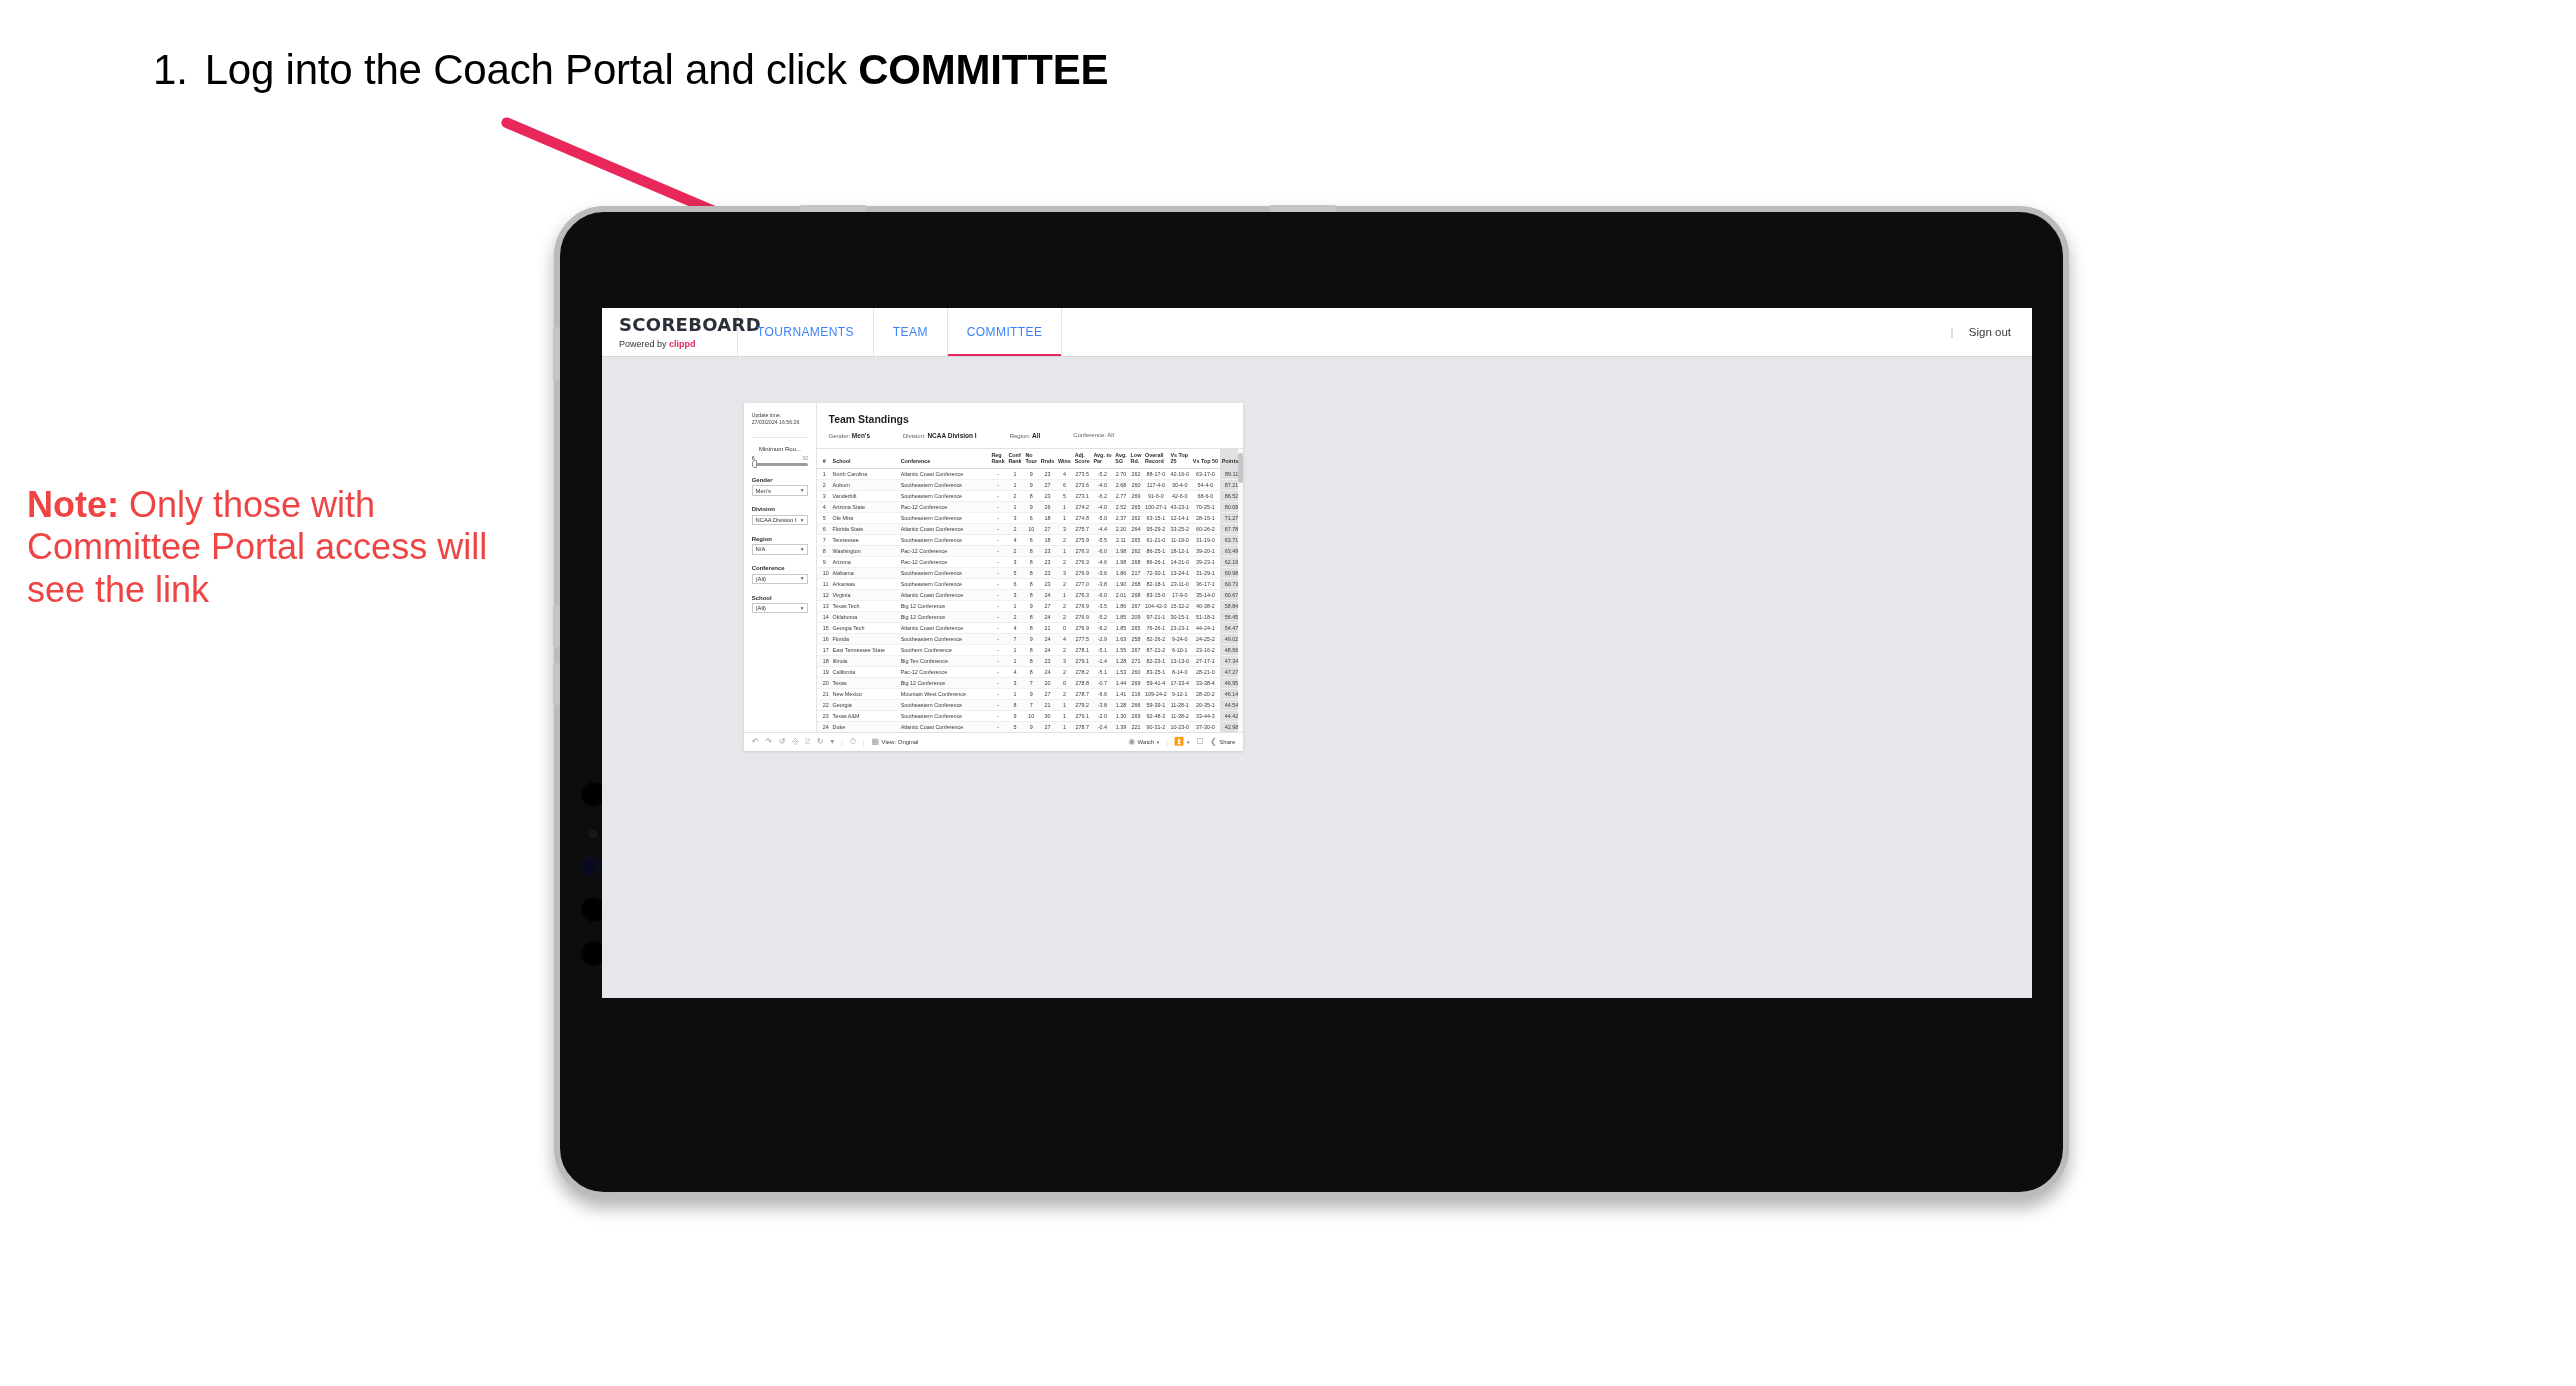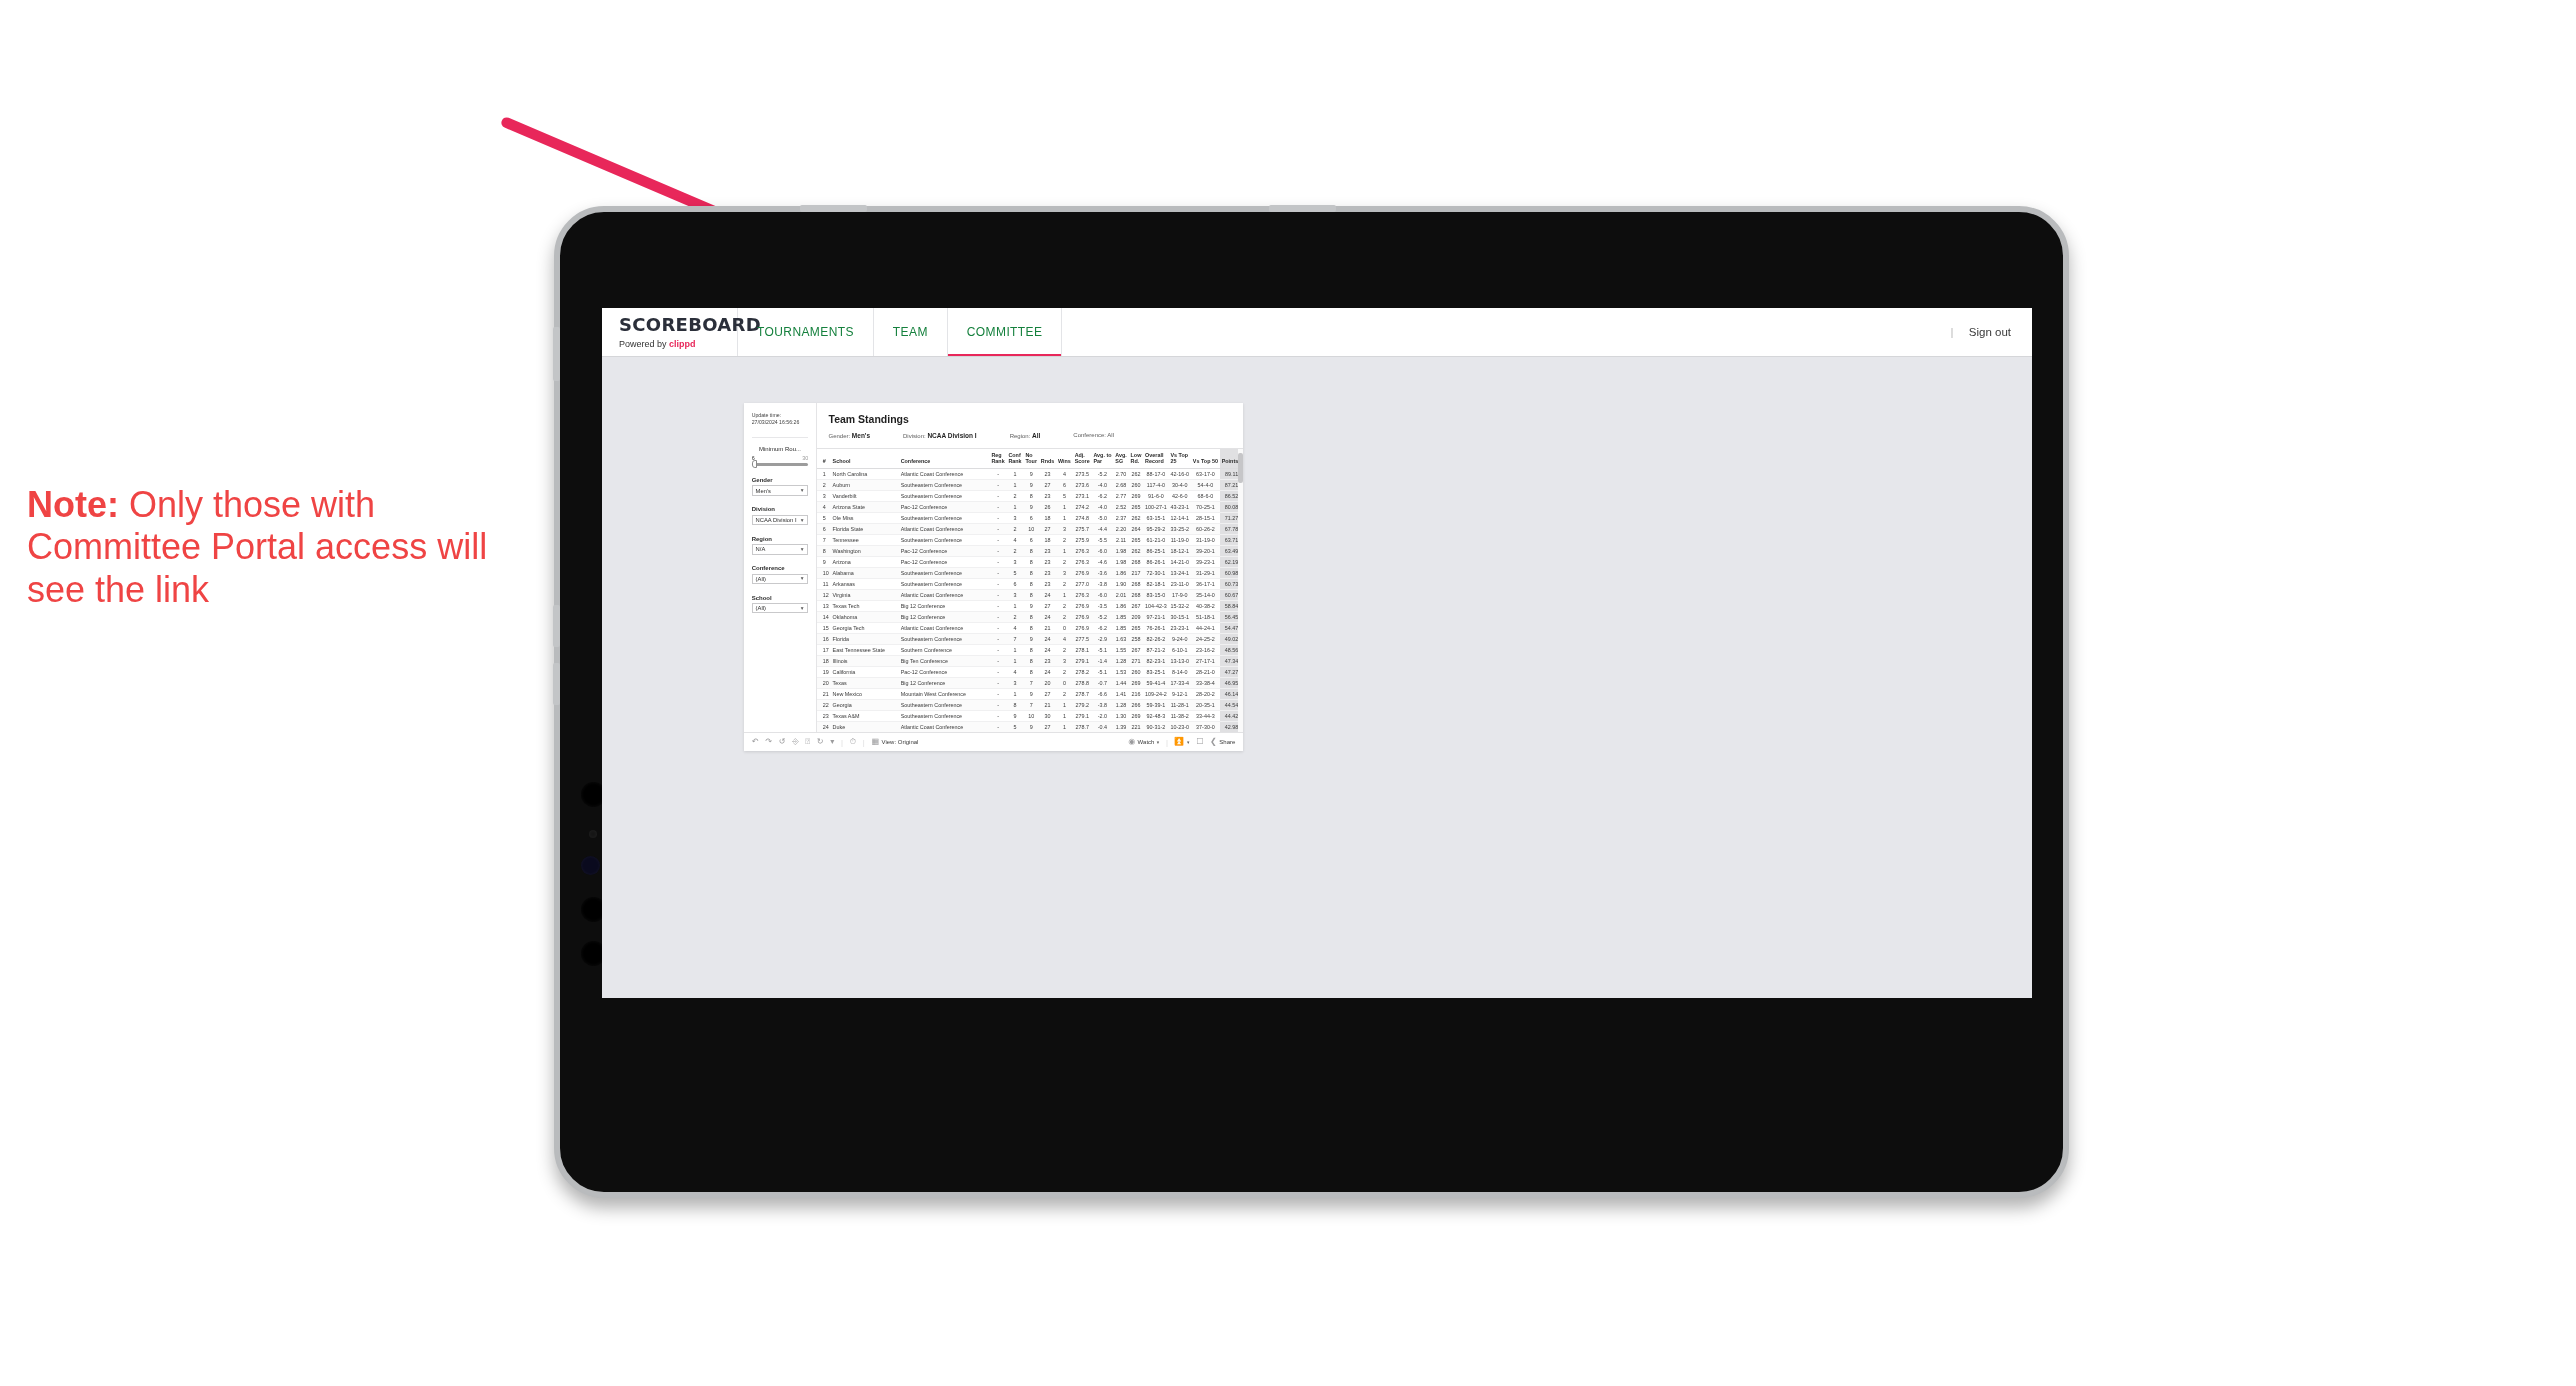--- a/index.html
+++ b/index.html
@@ -76,21 +76,21 @@
   }
   #brand-word {
     font-family: "DejaVu Sans", sans-serif;
     font-weight: bold; font-size: 18px; letter-spacing: 0.3px;
     color: #2b2f3a; line-height: 1;
   }
   #brand-sub { font-size: 9px; color: #333; margin-top: 6px; line-height: 1; }
   #brand-sub .clippd { color: #e8275a; font-weight: bold; }
   .topnav-item {
     display: flex; align-items: center; padding: 16px 19px;
-    font-size: 12px; color: #15803d; letter-spacing: 0.4px;
+    font-size: 12px; color: #3b82f6; letter-spacing: 0.4px;
     border-right: 1px solid #e3e4e7; position: relative; cursor: pointer;
   }
   .topnav-item.active::after {
     content: ""; position: absolute; left: 0; right: 0; bottom: 0;
     height: 2.4px; background: #e8275a;
   }
   #topnav-spacer { flex: 1; }
   #signout-wrap {
     display: flex; align-items: center; gap: 15.3px; padding-right: 21px;
     font-size: 11.5px; color: #3a3a3a;
@@ -186,20 +186,23 @@
   .tb-sep { color: #dcdcde; font-size: 7.7px; }
   #tb-view { font-size: 6px; color: #3a3a3a; display: flex; align-items: center; gap: 2.4px; cursor: pointer; }
   #tb-spacer { flex: 1; }
   .tb-right { font-size: 6px; color: #3a3a3a; display: flex; align-items: center; gap: 2.4px; cursor: pointer; }
 </style>
 </head>
 <body>
 
 <div id="slide">
 
+  <div id="slide-heading">
+    <span class="num">1.</span><span>Log into the Coach Portal and click </span><b>COMMITTEE</b>
+  </div>
 
   <div id="slide-note">
     <b>Note:</b><span> Only those with Committee Portal access will see the link</span>
   </div>
 
   <svg id="arrow" viewBox="0 0 520 250">
     <line x1="8" y1="8" x2="470" y2="205" stroke="#e8275a" stroke-width="11" stroke-linecap="round"></line>
     <polygon points="500,228 452,186 447,222 412,214" fill="#e8275a"></polygon>
   </svg>
 

